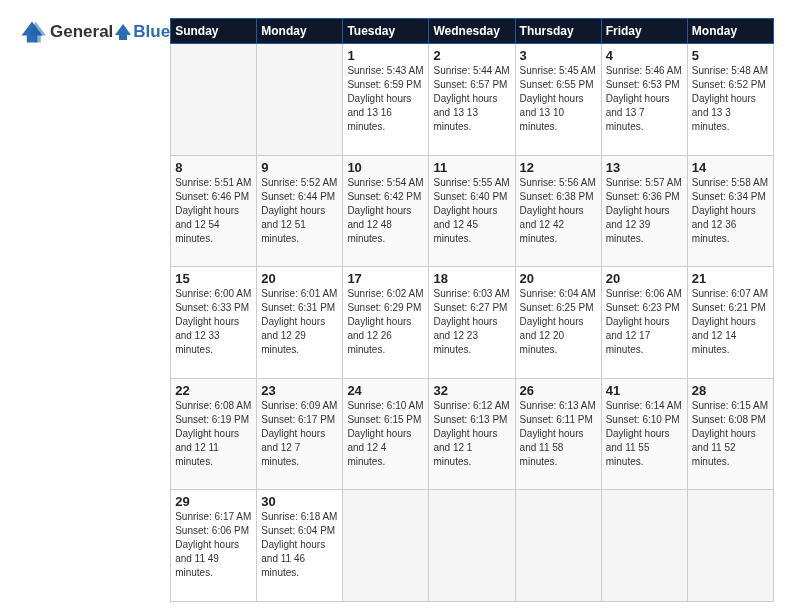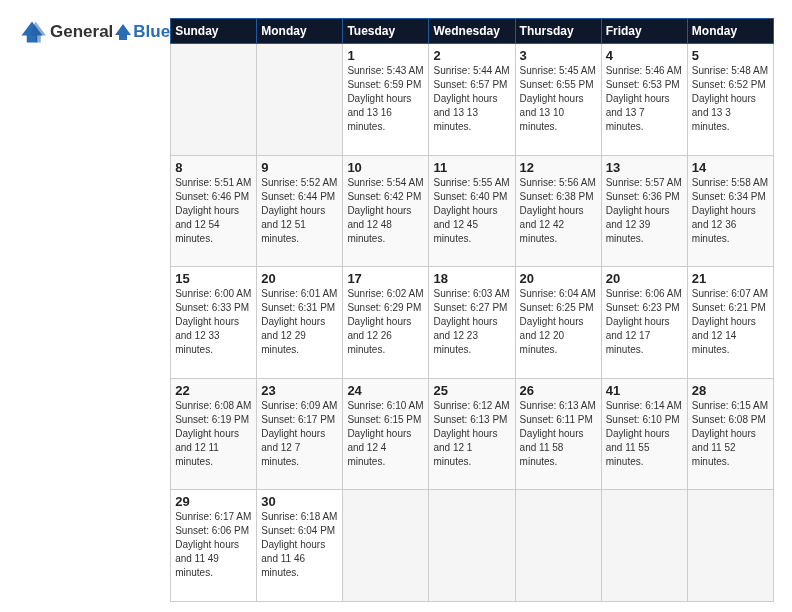--- a/index.html
+++ b/index.html
@@ -219,21 +219,21 @@
           </td>
           <td>
             <span class="day-num">23</span>
             <div class="day-info">Sunrise: 6:09 AM<br>Sunset: 6:17 PM<br>Daylight hours<br>and 12 7 minutes.</div>
           </td>
           <td>
             <span class="day-num">24</span>
             <div class="day-info">Sunrise: 6:10 AM<br>Sunset: 6:15 PM<br>Daylight hours<br>and 12 4 minutes.</div>
           </td>
           <td>
-            <span class="day-num">25</span>
+            <span class="day-num">32</span>
             <div class="day-info">Sunrise: 6:12 AM<br>Sunset: 6:13 PM<br>Daylight hours<br>and 12 1 minutes.</div>
           </td>
           <td>
             <span class="day-num">26</span>
             <div class="day-info">Sunrise: 6:13 AM<br>Sunset: 6:11 PM<br>Daylight hours<br>and 11 58 minutes.</div>
           </td>
           <td>
             <span class="day-num">41</span>
             <div class="day-info">Sunrise: 6:14 AM<br>Sunset: 6:10 PM<br>Daylight hours<br>and 11 55 minutes.</div>
           </td>

